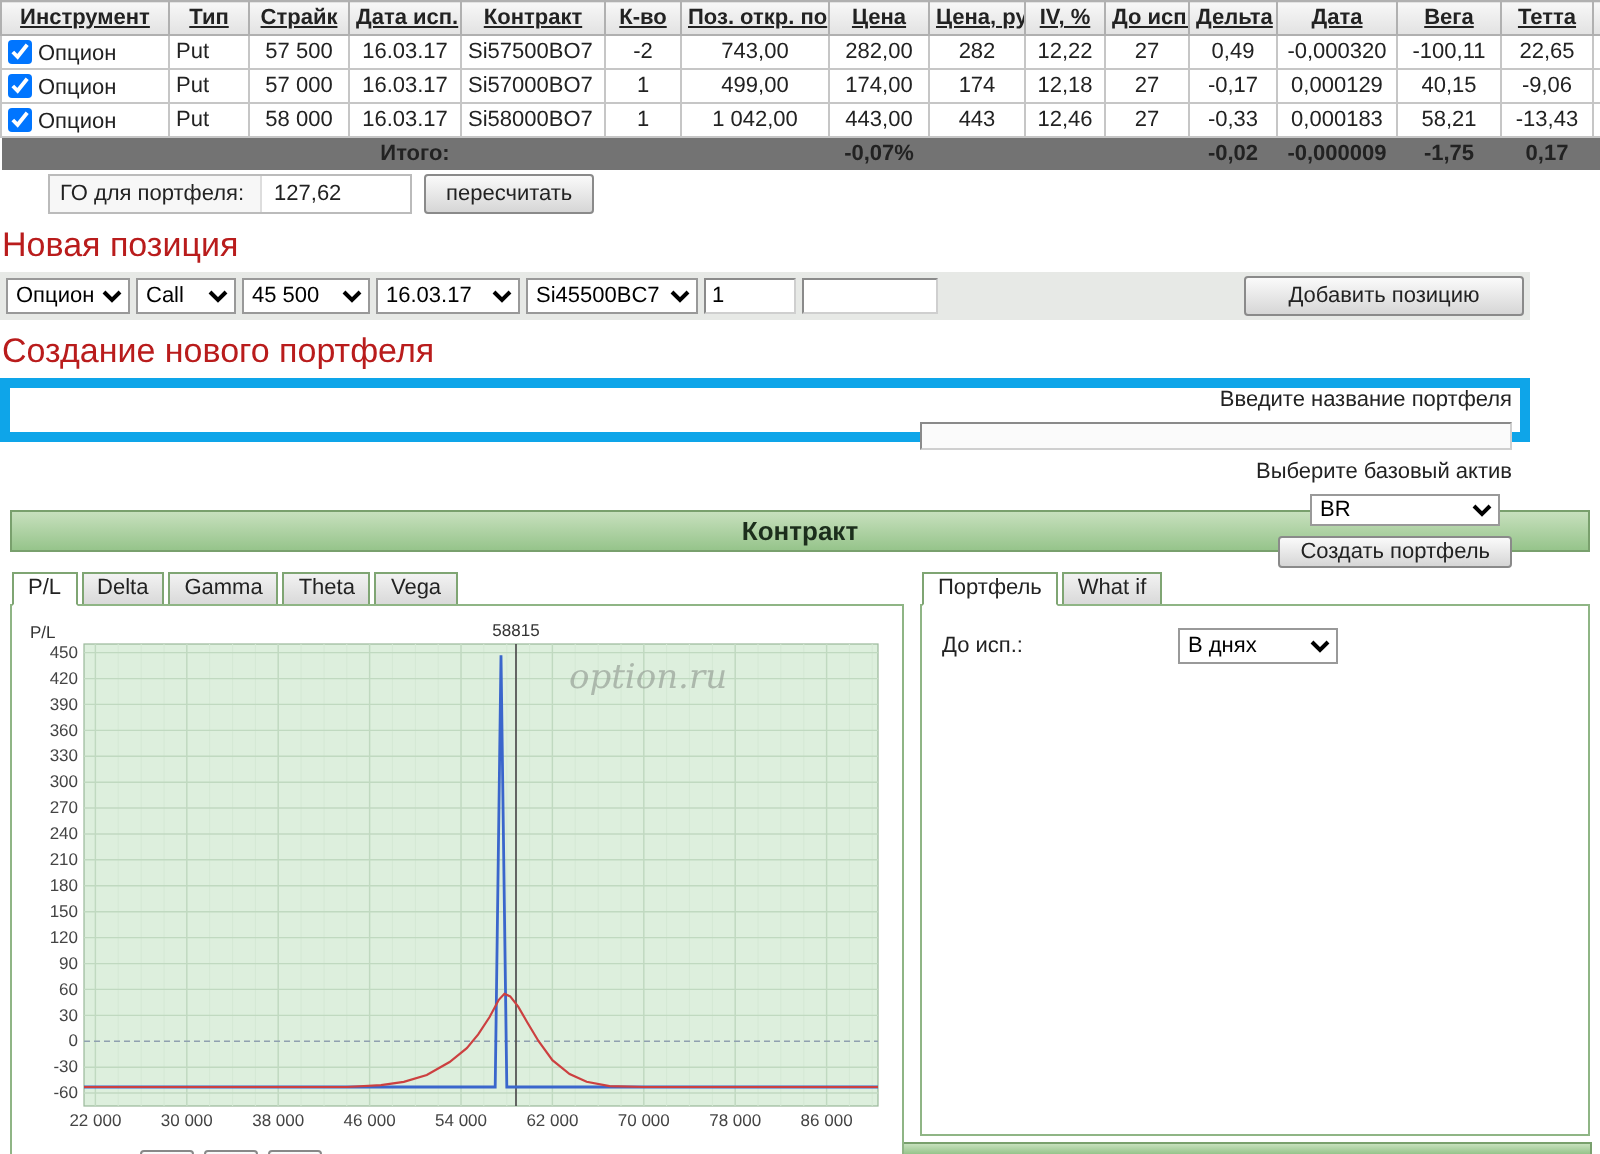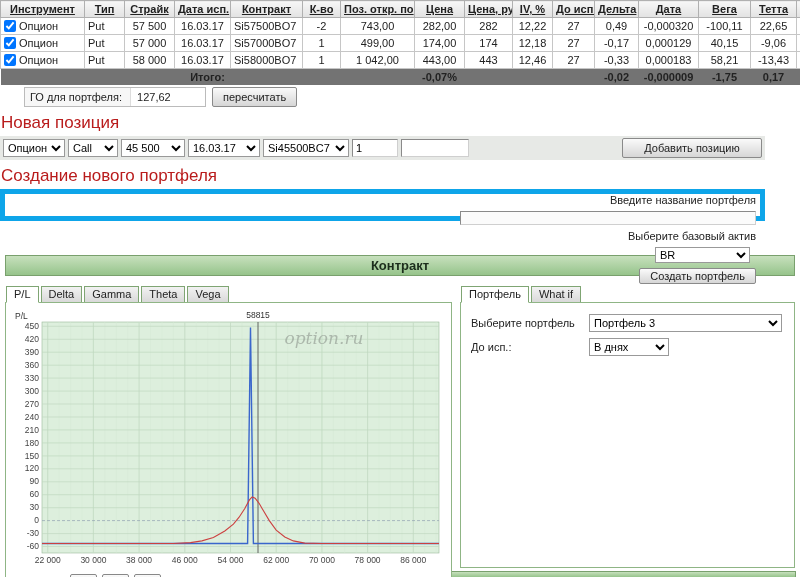--- a/index.html
+++ b/index.html
@@ -376,24 +376,20 @@
     </div>
   </div>
 
   <div class="right-panel">
     <div class="tabs">
       <span class="tab active">Портфель</span>
       <span class="tab">What if</span>
     </div>
     <div class="panel-box rp">
       <div class="form-row">
-        <span class="lbl">Выберите портфель</span>
-        <select class="sel-wide"><option>Портфель 3</option></select>
-      </div>
-      <div class="form-row">
         <span class="lbl">До исп.:</span>
         <select class="sel-small"><option>В днях</option></select>
       </div>
     </div>
   </div>
 </div>
 
 <div class="footer-bar"></div>
 
 </body></html>

